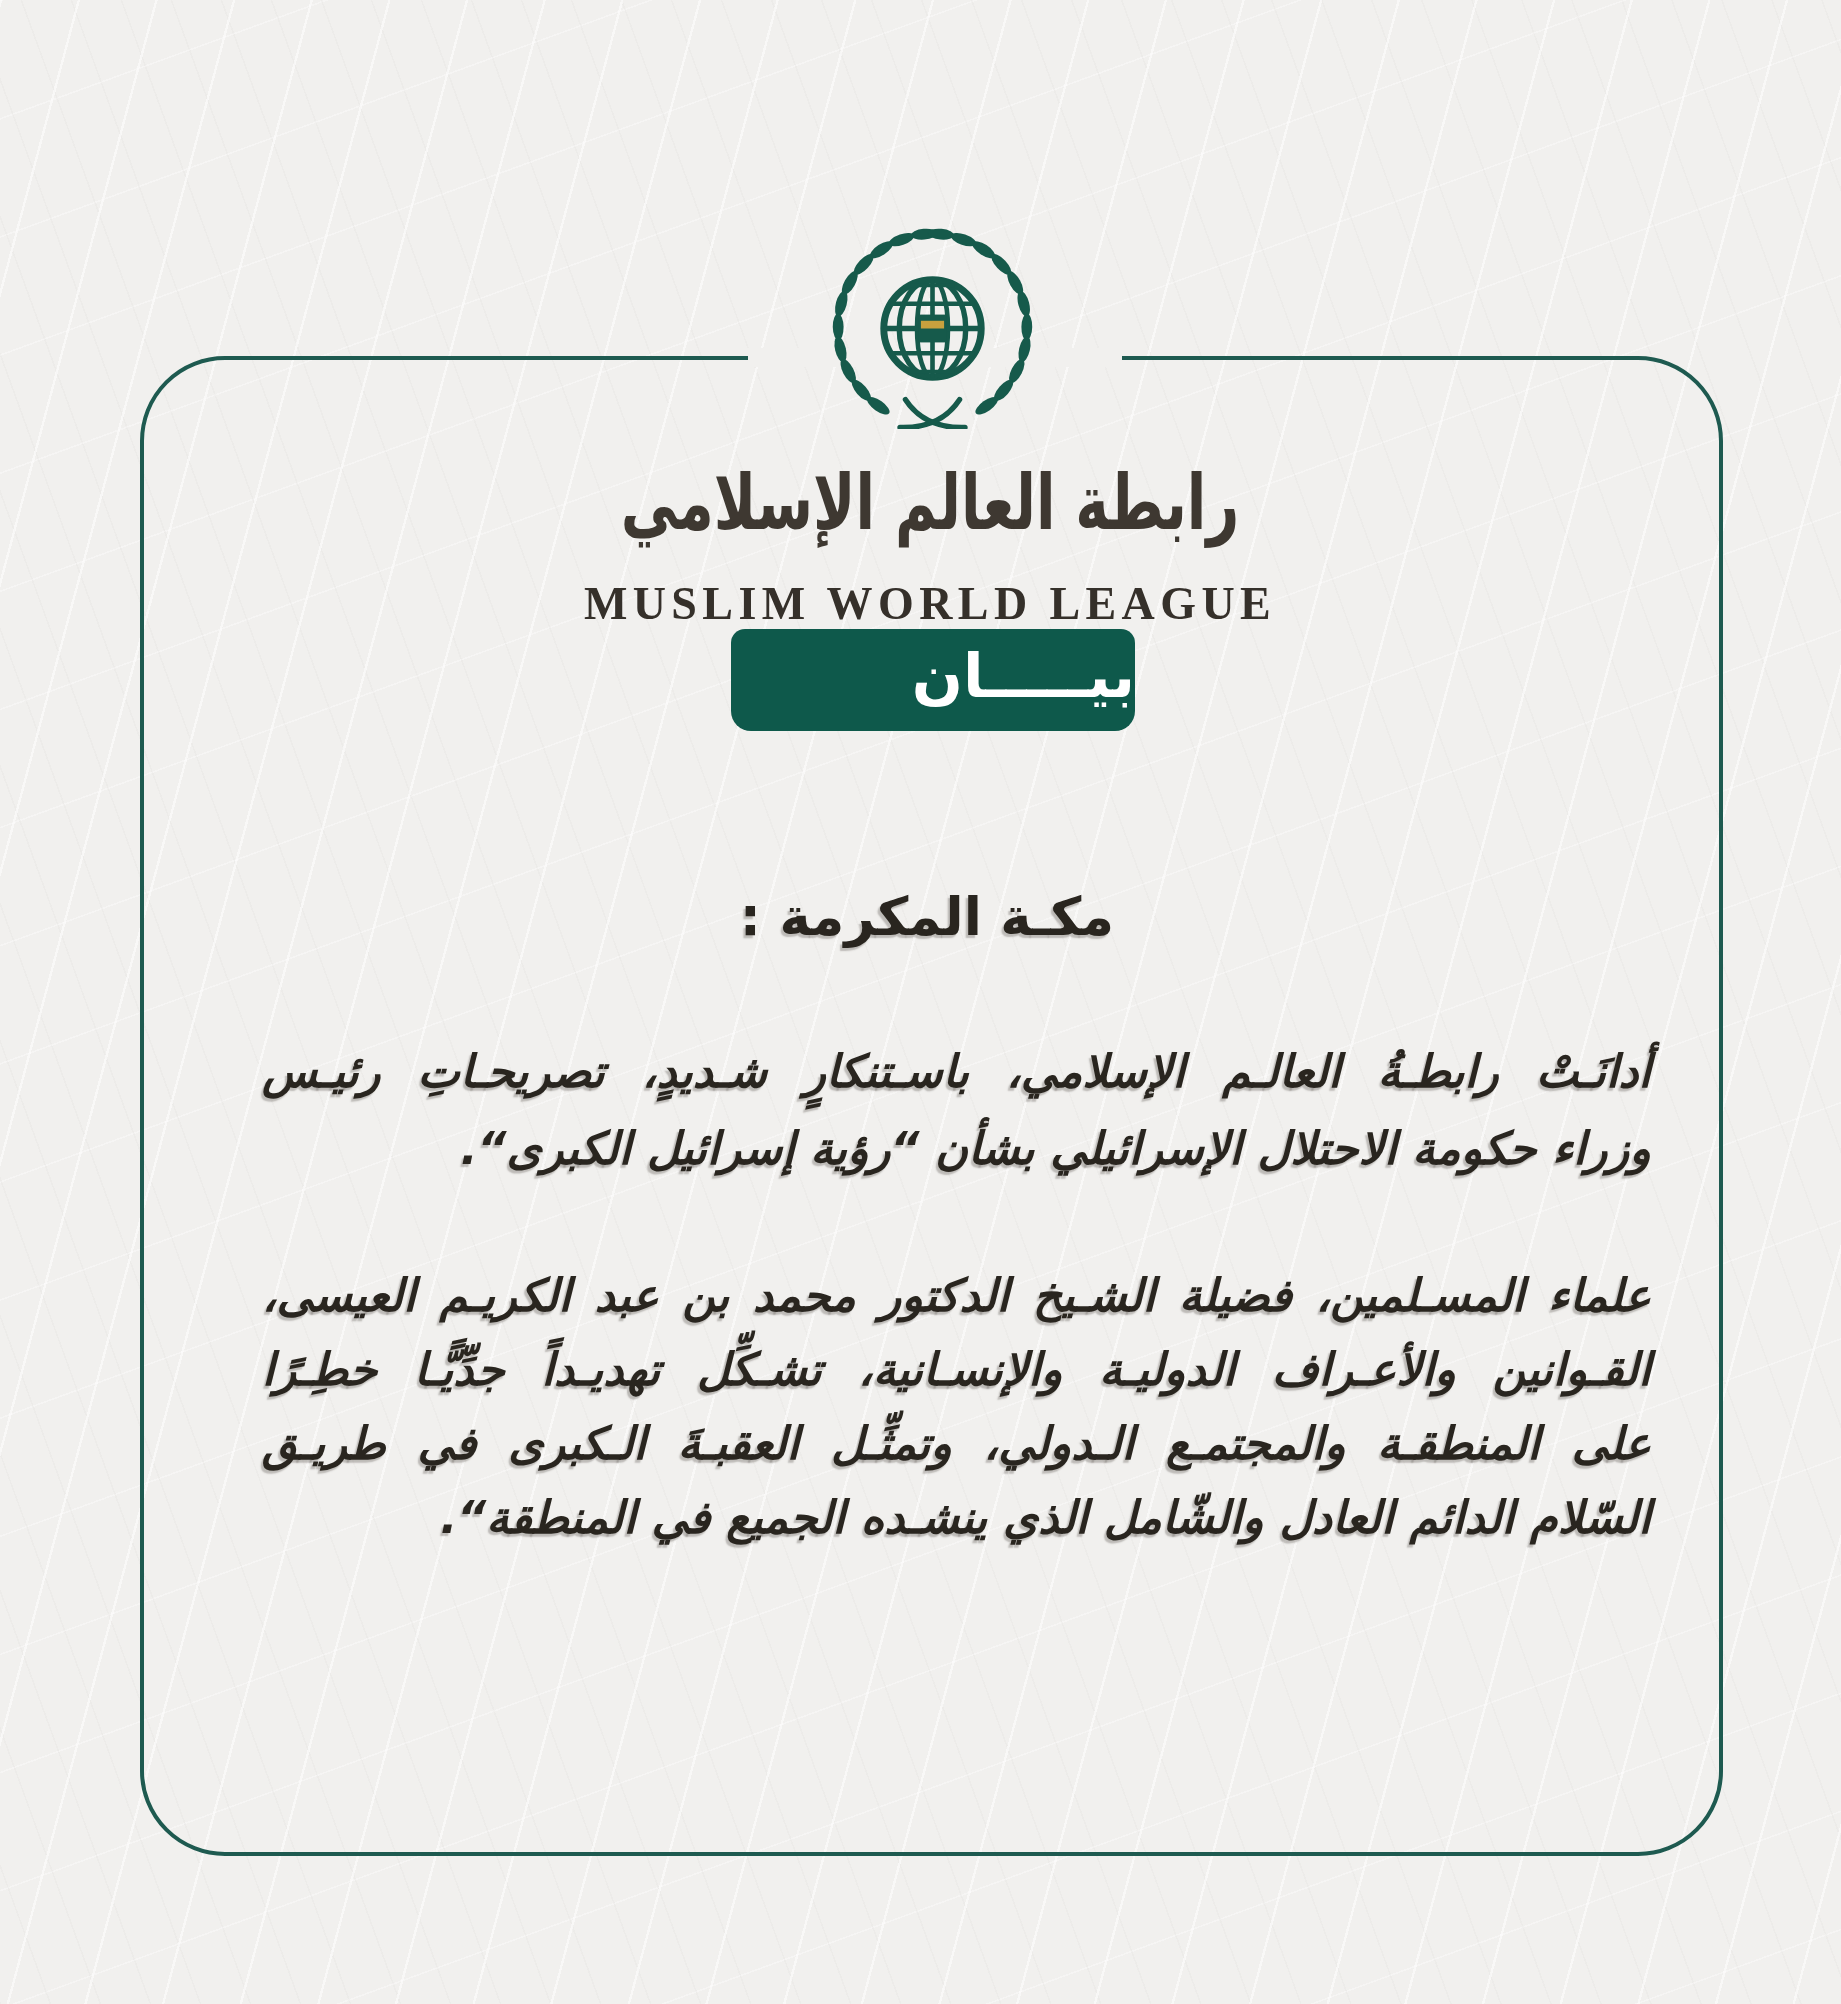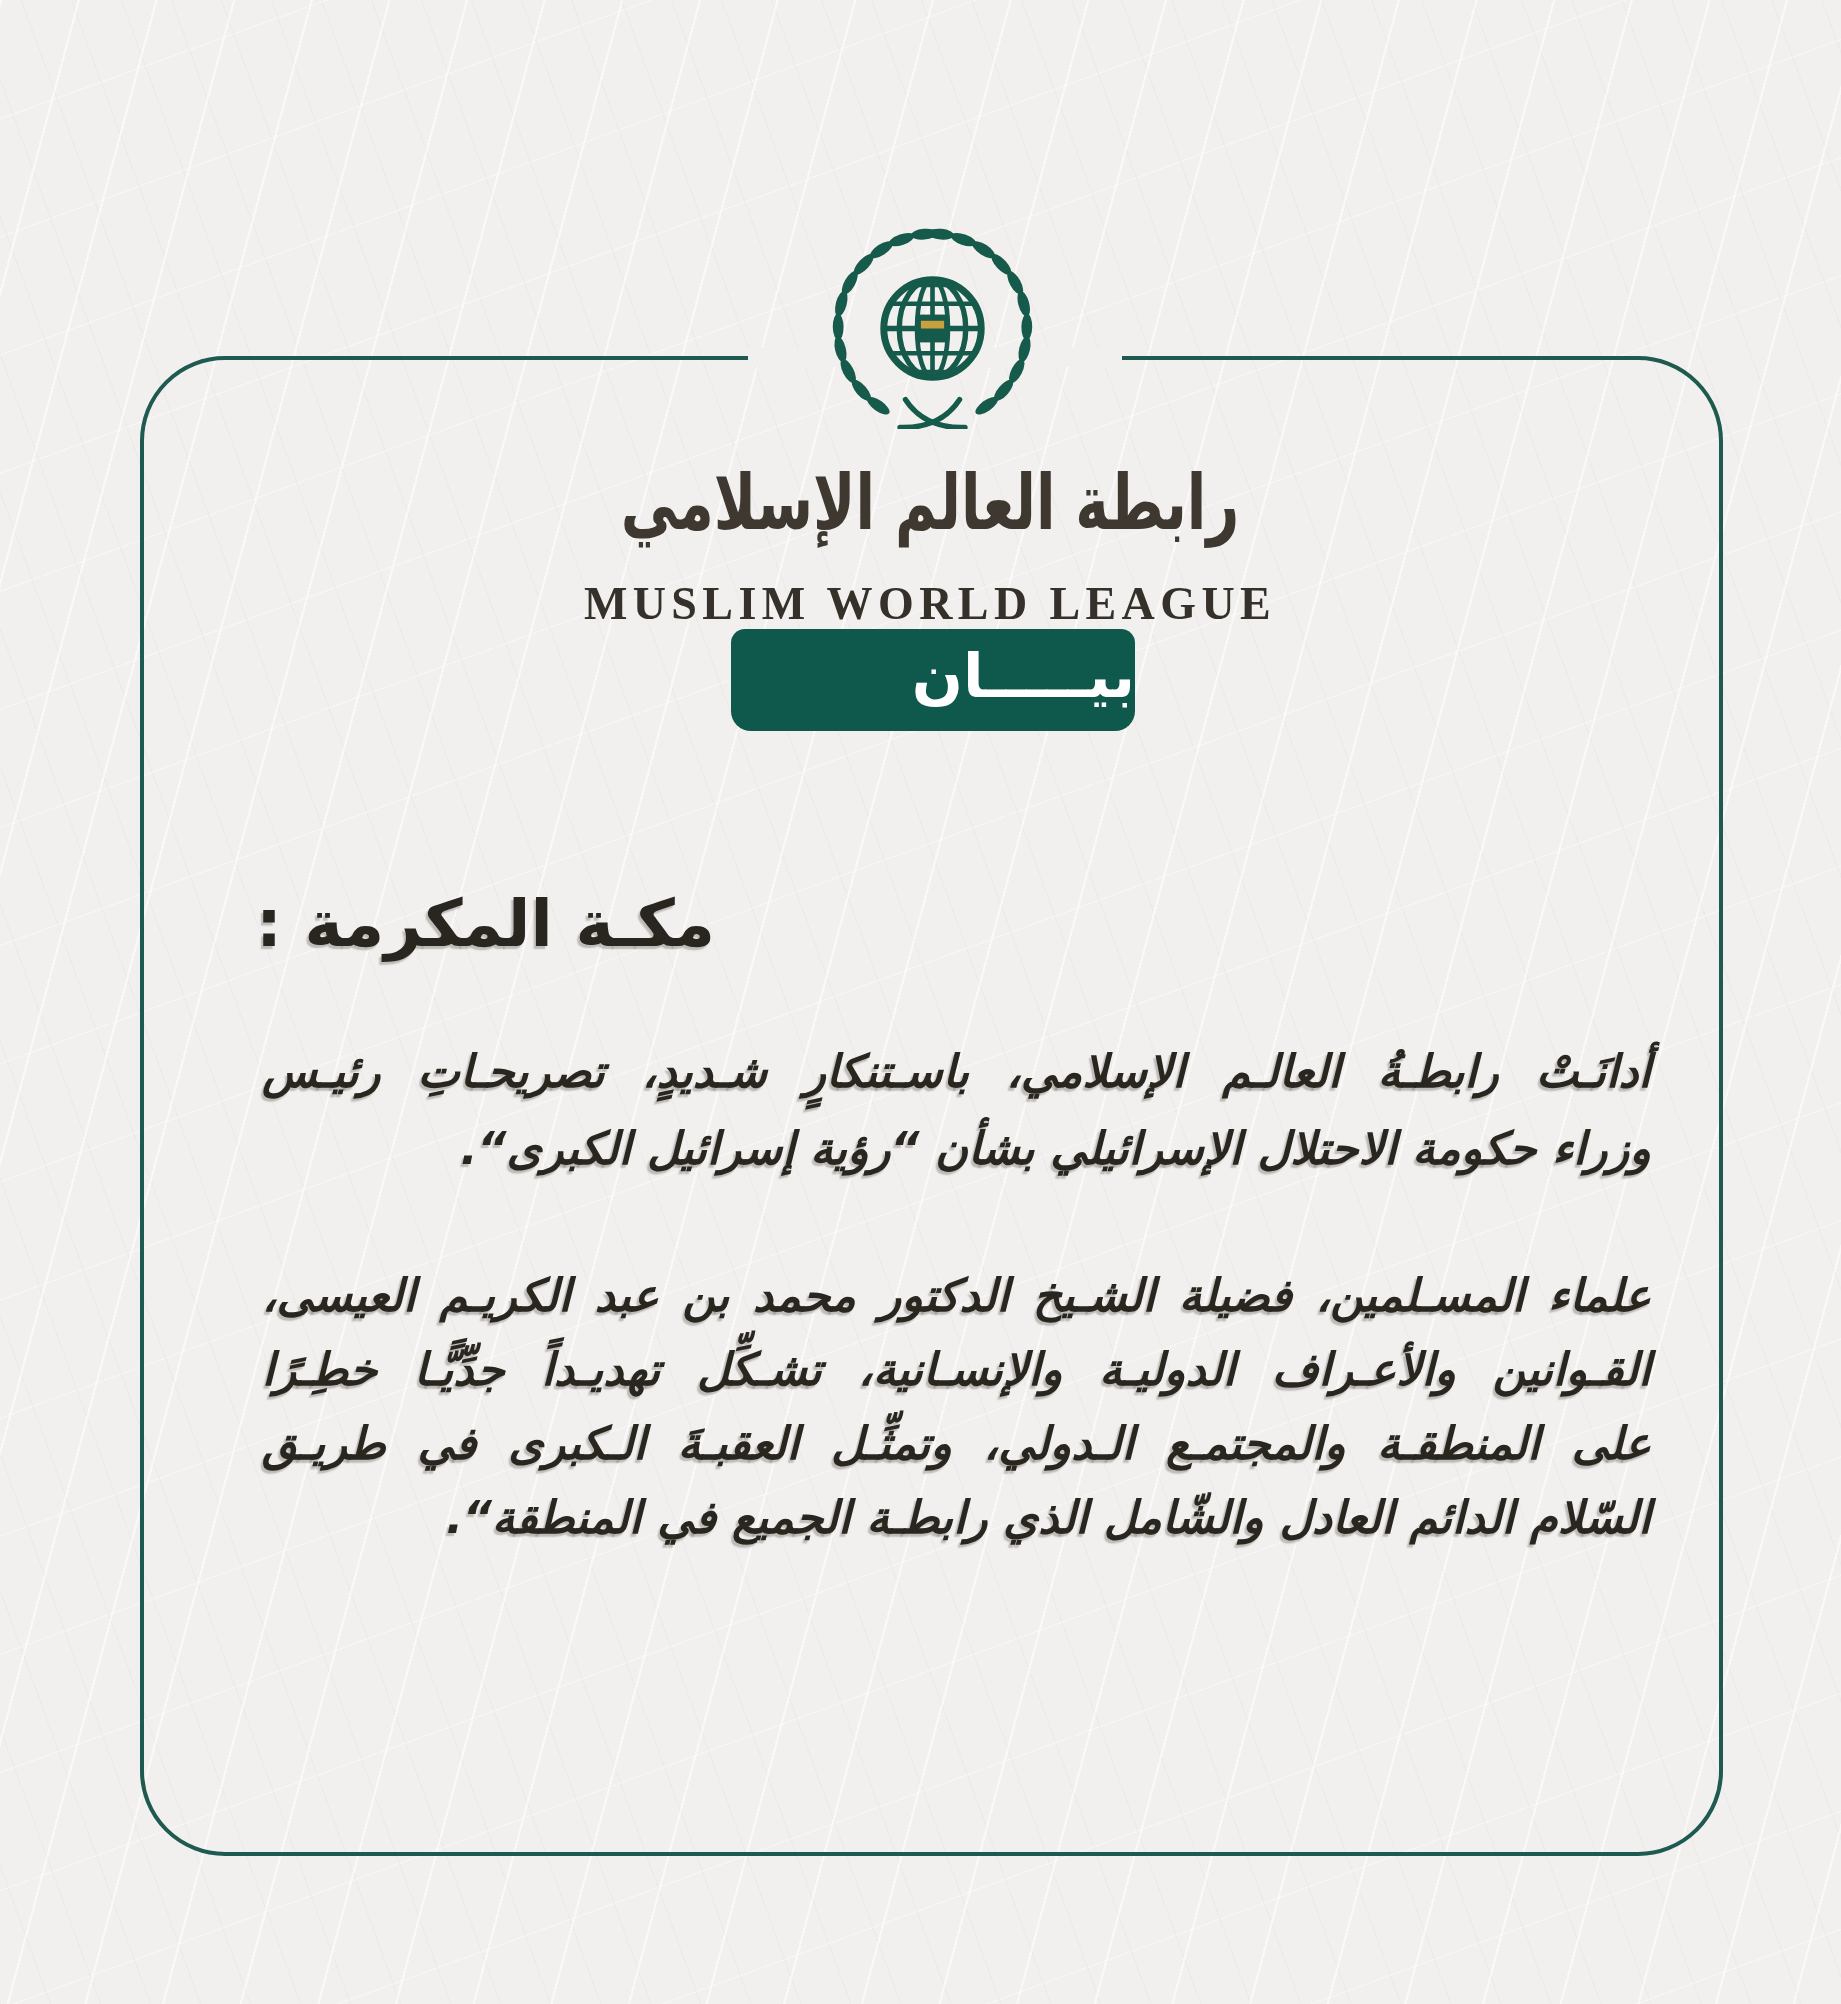--- a/index.html
+++ b/index.html
@@ -80,22 +80,22 @@
   }
   .content{
     position:absolute;z-index:3;
     left:244px;width:1407px;top:0;height:100%;
     direction:rtl;
     color:var(--ink);
   }
   .heading{
     position:absolute;top:886px;right:0;left:12px;
     padding-left:0;padding-right:53px;
-    text-align:left;
-    font-size:65px;font-weight:bold;
+    text-align:center;
+    font-size:53px;font-weight:bold;
     text-shadow:-2.3px 3.1px 1.5px rgba(105,100,95,0.38);
     white-space:nowrap;
   }
   .para{position:absolute;right:0;left:18px;font-style:italic;}
   .para-1{top:1033px;}
   .para-2{top:1259px;}
   .line{
     font-size:45px;font-weight:bold;
     text-shadow:-2.3px 3.1px 1.5px rgba(105,100,95,0.38);
     overflow:visible;
@@ -175,17 +175,17 @@
 
   <div class="para para-1">
     <div class="line just">أدانَـتْ رابطـةُ العالـم الإسلامي، باسـتنكارٍ شـديدٍ، تصريحـاتِ رئيـس</div>
     <div class="line end">وزراء حكومة الاحتلال الإسرائيلي بشأن “رؤية إسرائيل الكبرى“.</div>
   </div>
 
   <div class="para para-2">
     <div class="line just">علماء المسـلمين، فضيلة الشـيخ الدكتور محمد بن عبد الكريـم العيسى،</div>
     <div class="line just">القـوانين والأعـراف الدوليـة والإنسـانية، تشـكِّل تهديـداً جدِّيًّـا خطِـرًا</div>
     <div class="line just">على المنطقـة والمجتمـع الـدولي، وتمثِّـل العقبـةَ الـكبرى في طريـق</div>
-    <div class="line end">السّلام الدائم العادل والشّامل الذي رابطـة الجميع في المنطقة“.</div>
+    <div class="line end">السّلام الدائم العادل والشّامل الذي ينشـده الجميع في المنطقة“.</div>
   </div>
 
 </div>
 
 
 </body></html>

